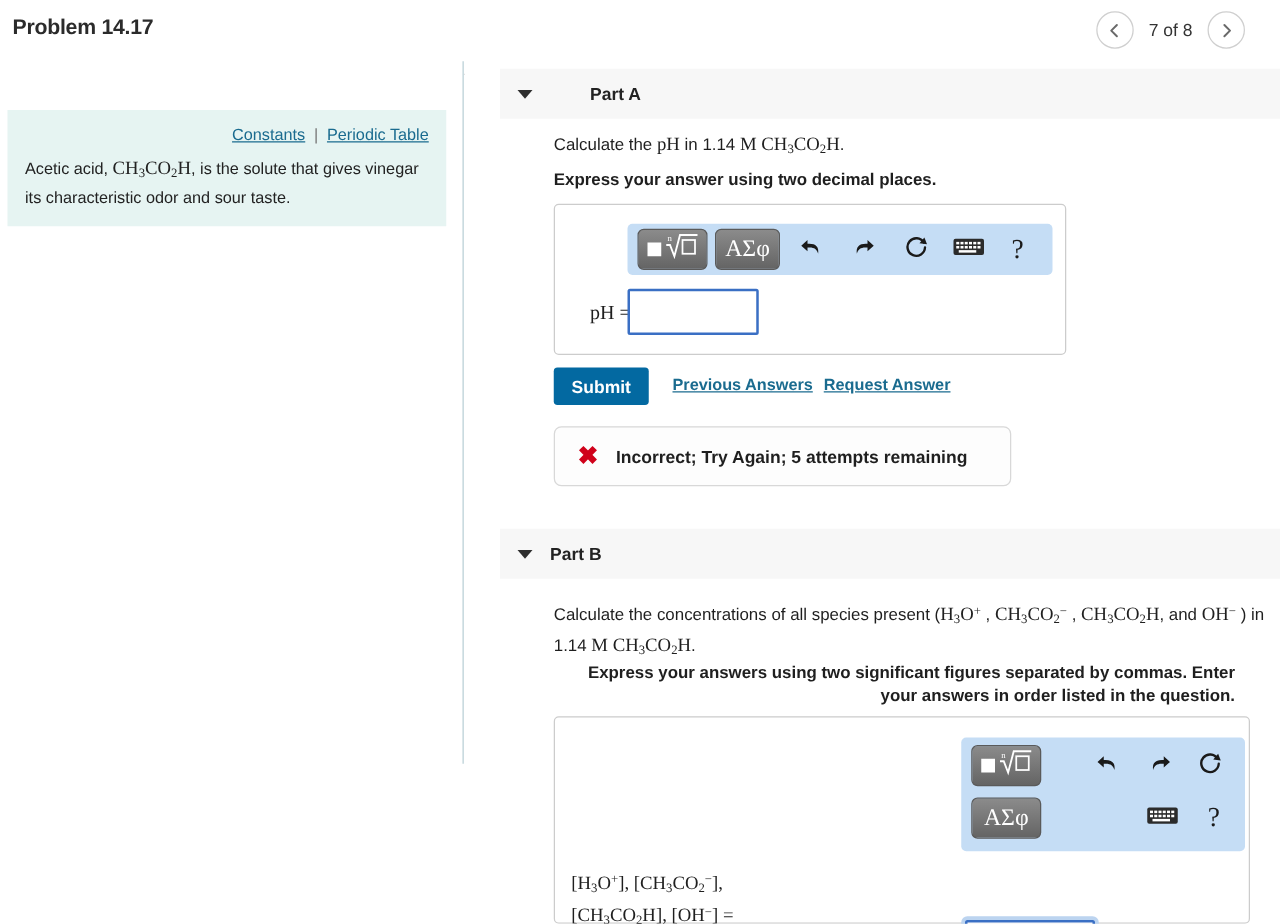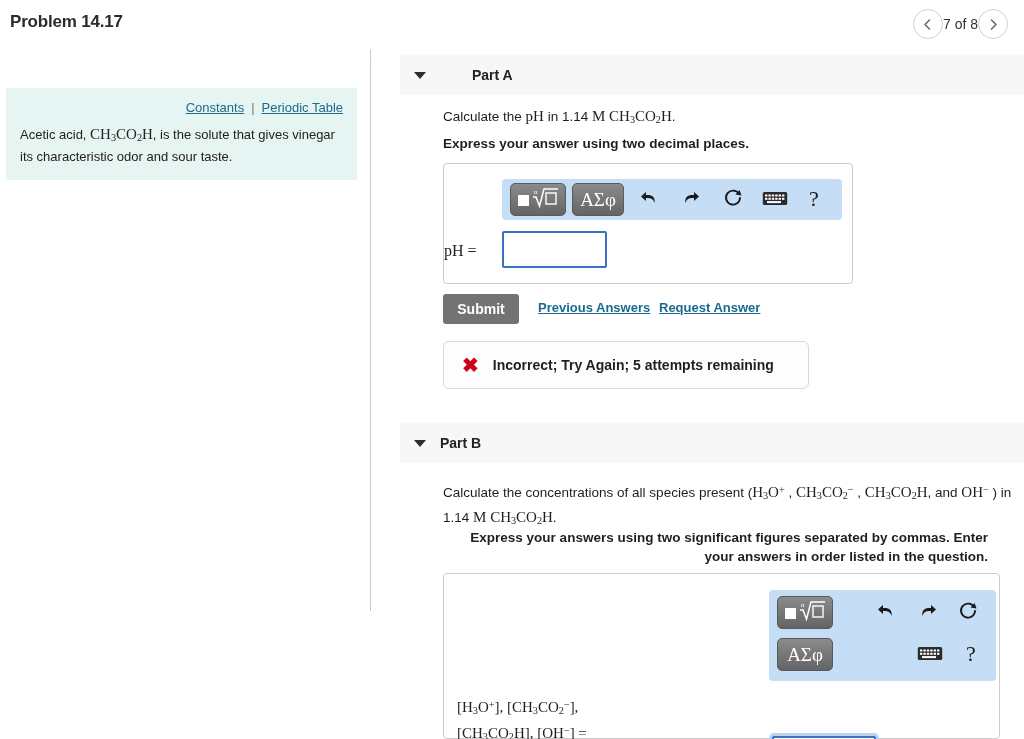--- a/index.html
+++ b/index.html
@@ -17,22 +17,22 @@
   .header {
     position: absolute; left: 0; top: 0; width: 1024px; height: 60px;
     border-bottom: 1px solid #e3e3e3;
   }
   .problem-title {
     position: absolute; left: 10px; top: 12px;
     font-size: 17px; font-weight: bold; color: #2b2b2b;
     letter-spacing: -0.2px;
   }
   .pager {
-    position: absolute; right: 16px; top: 9px;
-    display: flex; align-items: center; 
+    position: absolute; right: 28px; top: 9px;
+    display: flex; align-items: center; gap: 12px;
   }
   .pager-btn {
     width: 30px; height: 30px; border-radius: 50%;
     border: 1px solid #cfcfcf; background: #fff;
     display: flex; align-items: center; justify-content: center;
     cursor: pointer; color: #5a5a5a;
   }
   .pager-btn svg { display: block; }
   .pager-label { font-size: 14px; color: #333; white-space: nowrap; }
 
@@ -139,21 +139,21 @@
   }
   .field-label {
     position: absolute;
     font-family: "Liberation Serif", serif;
     font-size: 16px; color: #1f1f1f; line-height: 19px;
   }
 
   
   .submit-btn {
     position: absolute;
-    background: #737373;
+    background: #0369a1;
     color: #fff;
     border: none; border-radius: 3px;
     font-family: "Liberation Sans", sans-serif;
     font-size: 14px; font-weight: bold;
     padding: 0; cursor: pointer;
     display: flex; align-items: center; justify-content: center;
   }
   .link-action {
     position: absolute;
     font-size: 13px; font-weight: bold;
@@ -284,21 +284,21 @@
                 <rect x="5" y="11.1" width="14" height="2"></rect>
               </g>
             </svg>
           </span>
         </div>
         <div class="icon-btn" style="position:absolute; left:300px; top:6px; width:24px; height:28px;">
           <span class="qmark">?</span>
         </div>
       </div>
 
-      <div class="field-label" style="left:0; top:77px;">pH =</div>
+      <div class="field-label" style="left:28px; top:77px;">pH =</div>
       <div class="field" style="left:58px; top:67px; width:105px; height:37px;"></div>
     </div>
 
     <button class="submit-btn" style="left:71px; top:245px; width:76px; height:30px;">Submit</button>
     <div class="link-action" style="left:166px; top:251px;">Previous Answers</div>
     <div class="link-action" style="left:287px; top:251px;">Request Answer</div>
 
     <div class="feedback" style="left:71px; top:292px; width:366px; height:48px;">
       <div class="x-icon">✖</div>
       <div class="feedback-text">Incorrect; Try Again; 5 attempts remaining</div>

